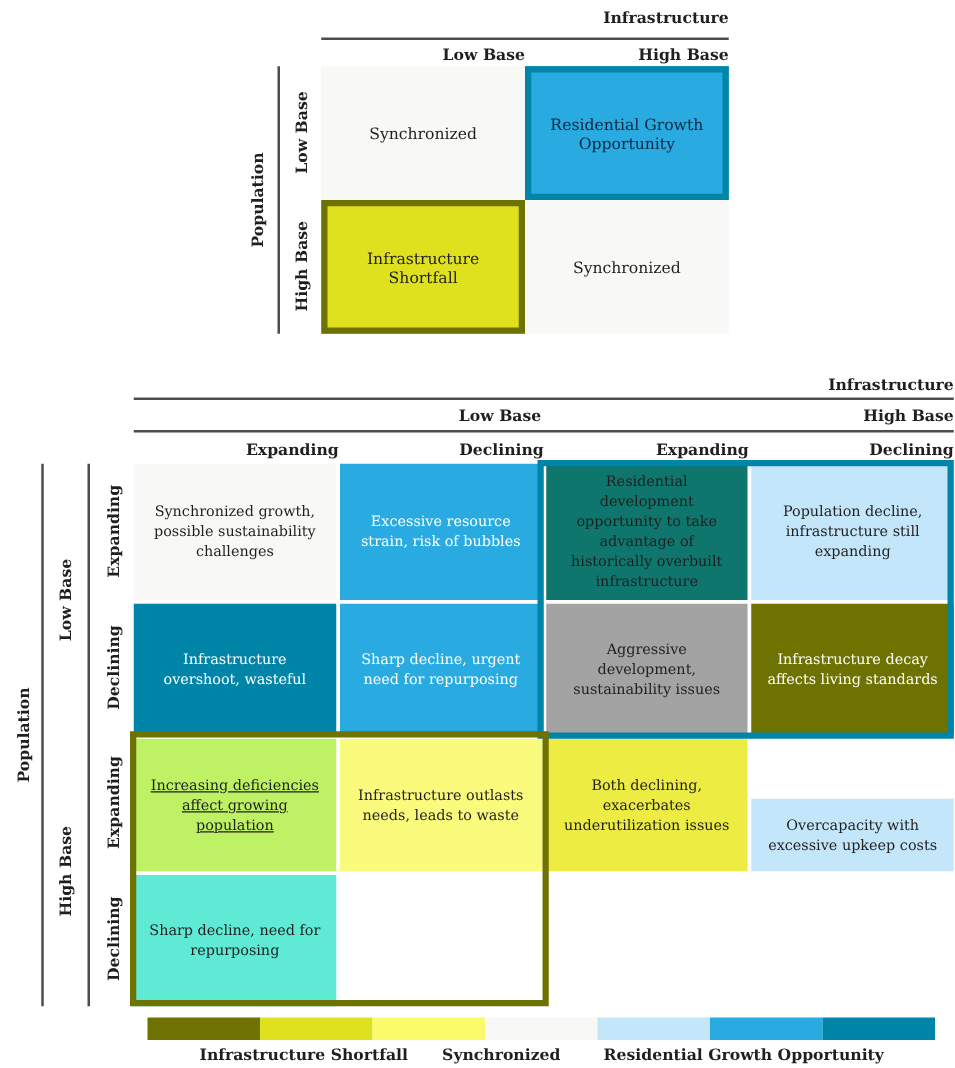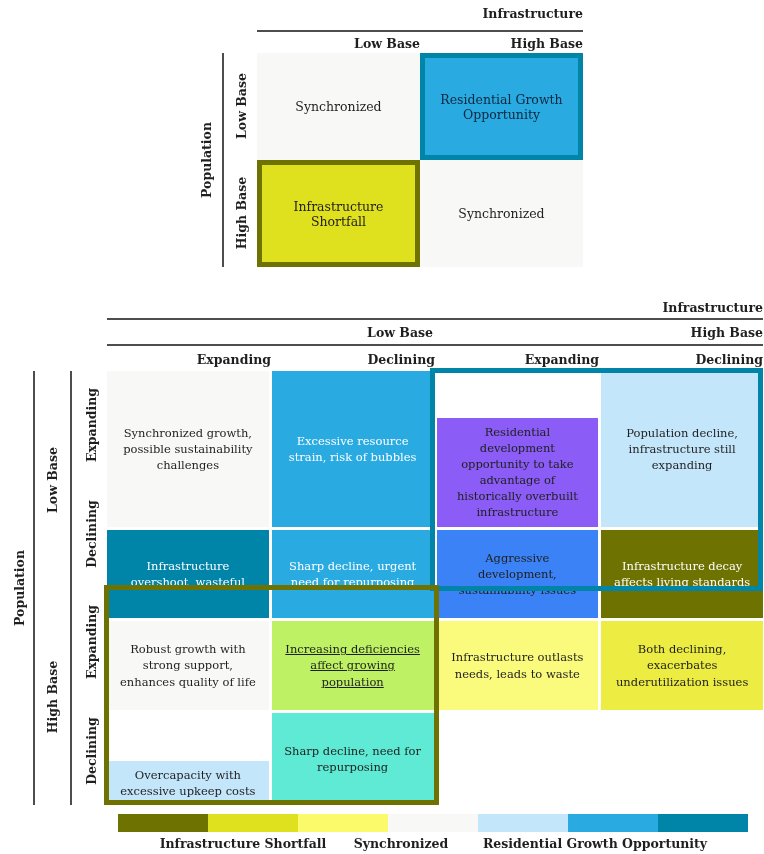--- a/index.html
+++ b/index.html
@@ -78,42 +78,39 @@
   <div class="abs rot" style="left:91px;top:642px;">Expanding</div>
   <div class="abs rot" style="left:91px;top:751px;">Declining</div>
 
   <div class="abs grid4" style="left:107px;top:371px;width:656px;height:434px;">
     <div class="cell" style="background-color: rgb(248, 248, 246); color: rgb(31, 31, 31);">
         <span>Synchronized growth, possible sustainability challenges</span>
       </div>
     <div class="cell" style="background-color: rgb(41, 171, 226); color: rgb(255, 255, 255);">
         <span>Excessive resource strain, risk of bubbles</span>
       </div>
-    <div class="cell" style="background-color: #8b5cf6; color: rgb(31, 31, 31); margin-top: 47px;">
+    <div class="cell" style="background-color: #0f766e; color: rgb(31, 31, 31);">
         <span>Residential development opportunity to take advantage of historically overbuilt infrastructure</span>
       </div>
 
     <div class="cell" style="background-color: rgb(196, 230, 251); color: rgb(31, 31, 31);">
         <span>Population decline, infrastructure still expanding</span>
       </div>
     <div class="cell" style="background-color: rgb(0, 132, 168); color: rgb(255, 255, 255);">
         <span>Infrastructure overshoot, wasteful</span>
       </div>
     <div class="cell" style="background-color: rgb(41, 171, 226); color: rgb(255, 255, 255);">
         <span>Sharp decline, urgent need for repurposing</span>
       </div>
 
-    <div class="cell" style="background-color: #3b82f6; color: rgb(31, 31, 31);">
+    <div class="cell" style="background-color: #a3a3a3; color: rgb(31, 31, 31);">
         <span>Aggressive development, sustainability issues</span>
       </div>
     <div class="cell" style="background-color: rgb(110, 114, 0); color: rgb(255, 255, 255);">
         <span>Infrastructure decay affects living standards</span>
-      </div>
-    <div class="cell" style="background-color: rgb(248, 248, 246); color: rgb(31, 31, 31);">
-        <span>Robust growth with strong support, enhances quality of life</span>
       </div>
     <div class="cell" style="background-color: #bef264; color: rgb(31, 31, 31); text-decoration: underline;">
         <span>Increasing deficiencies affect growing population</span>
       </div>
 
     <div class="cell" style="background-color: rgb(250, 250, 125); color: rgb(31, 31, 31);">
         <span>Infrastructure outlasts needs, leads to waste</span>
       </div>
     <div class="cell" style="background-color: rgb(236, 236, 66); color: rgb(31, 31, 31);">
         <span>Both declining, exacerbates underutilization issues</span>

